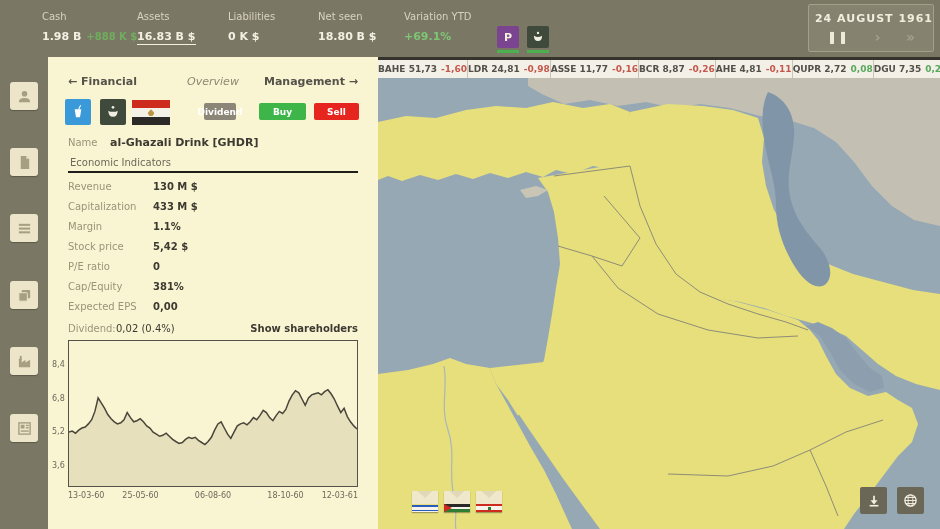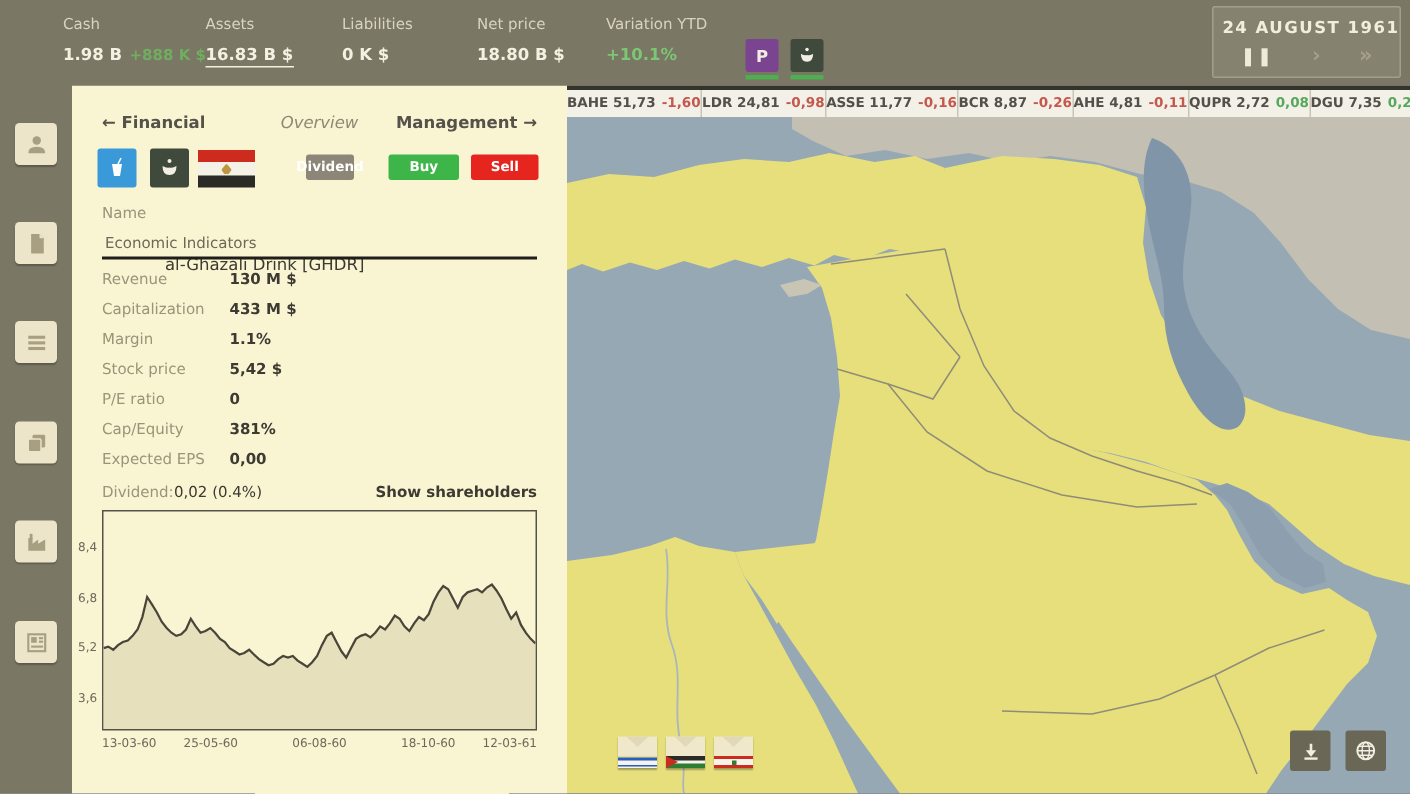--- a/index.html
+++ b/index.html
@@ -65,21 +65,21 @@
                  width:7px; height:7px; background:#c09542; clip-path:polygon(50% 0,100% 60%,70% 100%,30% 100%,0 60%); }
 
   .act-btn { position:absolute; top:46px; height:17px; border:none; border-radius:2px;
              color:#fff; font-size:9px; font-weight:bold; font-family:inherit; cursor:pointer;
              display:flex; align-items:center; justify-content:center; }
   .btn-div { left:156px; width:32px; background:#8b8677; }
   .btn-buy { left:211px; width:47px; background:#3db549; }
   .btn-sell{ left:266px; width:45px; background:#e6251f; }
 
   .name-lbl { position:absolute; left:20px; top:80px; font-size:10px; color:#9a9478; }
-  .name-val { position:absolute; left:62px; top:79px; font-size:11px; font-weight:normal; color:#3c3a31;margin-top:34px; }
+  .name-val { position:absolute; left:62px; top:79px; font-size:11px; font-weight:bold; color:#3c3a31; }
 
   .sec-title { position:absolute; left:22px; top:100px; font-size:10px; color:#6d685a; }
   .sec-rule { position:absolute; left:20px; top:114px; width:290px; height:2px; background:#1f1e19; }
 
   .ind-row { position:absolute; left:0; width:330px; height:20px; }
   .ind-row .k { position:absolute; left:20px; font-size:10px; color:#9a9478; }
   .ind-row .v { position:absolute; left:105px; font-size:10px; font-weight:bold; color:#3c3a31; }
 
   .div-row { position:absolute; left:0; top:266px; width:330px; }
   .div-row .k { position:absolute; left:20px; font-size:10px; color:#9a9478; }
@@ -117,26 +117,26 @@
   </div>
   <div class="stat" style="left:137px">
     <div class="lbl">Assets</div>
     <div class="val underline ">16.83 B $</div>
   </div>
   <div class="stat" style="left:228px">
     <div class="lbl">Liabilities</div>
     <div class="val  ">0 K $</div>
   </div>
   <div class="stat" style="left:318px">
-    <div class="lbl">Net price</div>
+    <div class="lbl">Net seen</div>
     <div class="val  ">18.80 B $</div>
   </div>
   <div class="stat" style="left:404px">
     <div class="lbl">Variation YTD</div>
-    <div class="val  green">+10.1%</div>
+    <div class="val  green">+69.1%</div>
   </div>
     </div>
 
   <div class="lastseen">
     <div class="lbl">Last seen companies</div>
     <div id="lastseen-host">
   <div class="company-chip" style="left:0px;background:#7b4490">
     <span class="glyph">P</span>
     <span class="bar"></span>
   </div>

